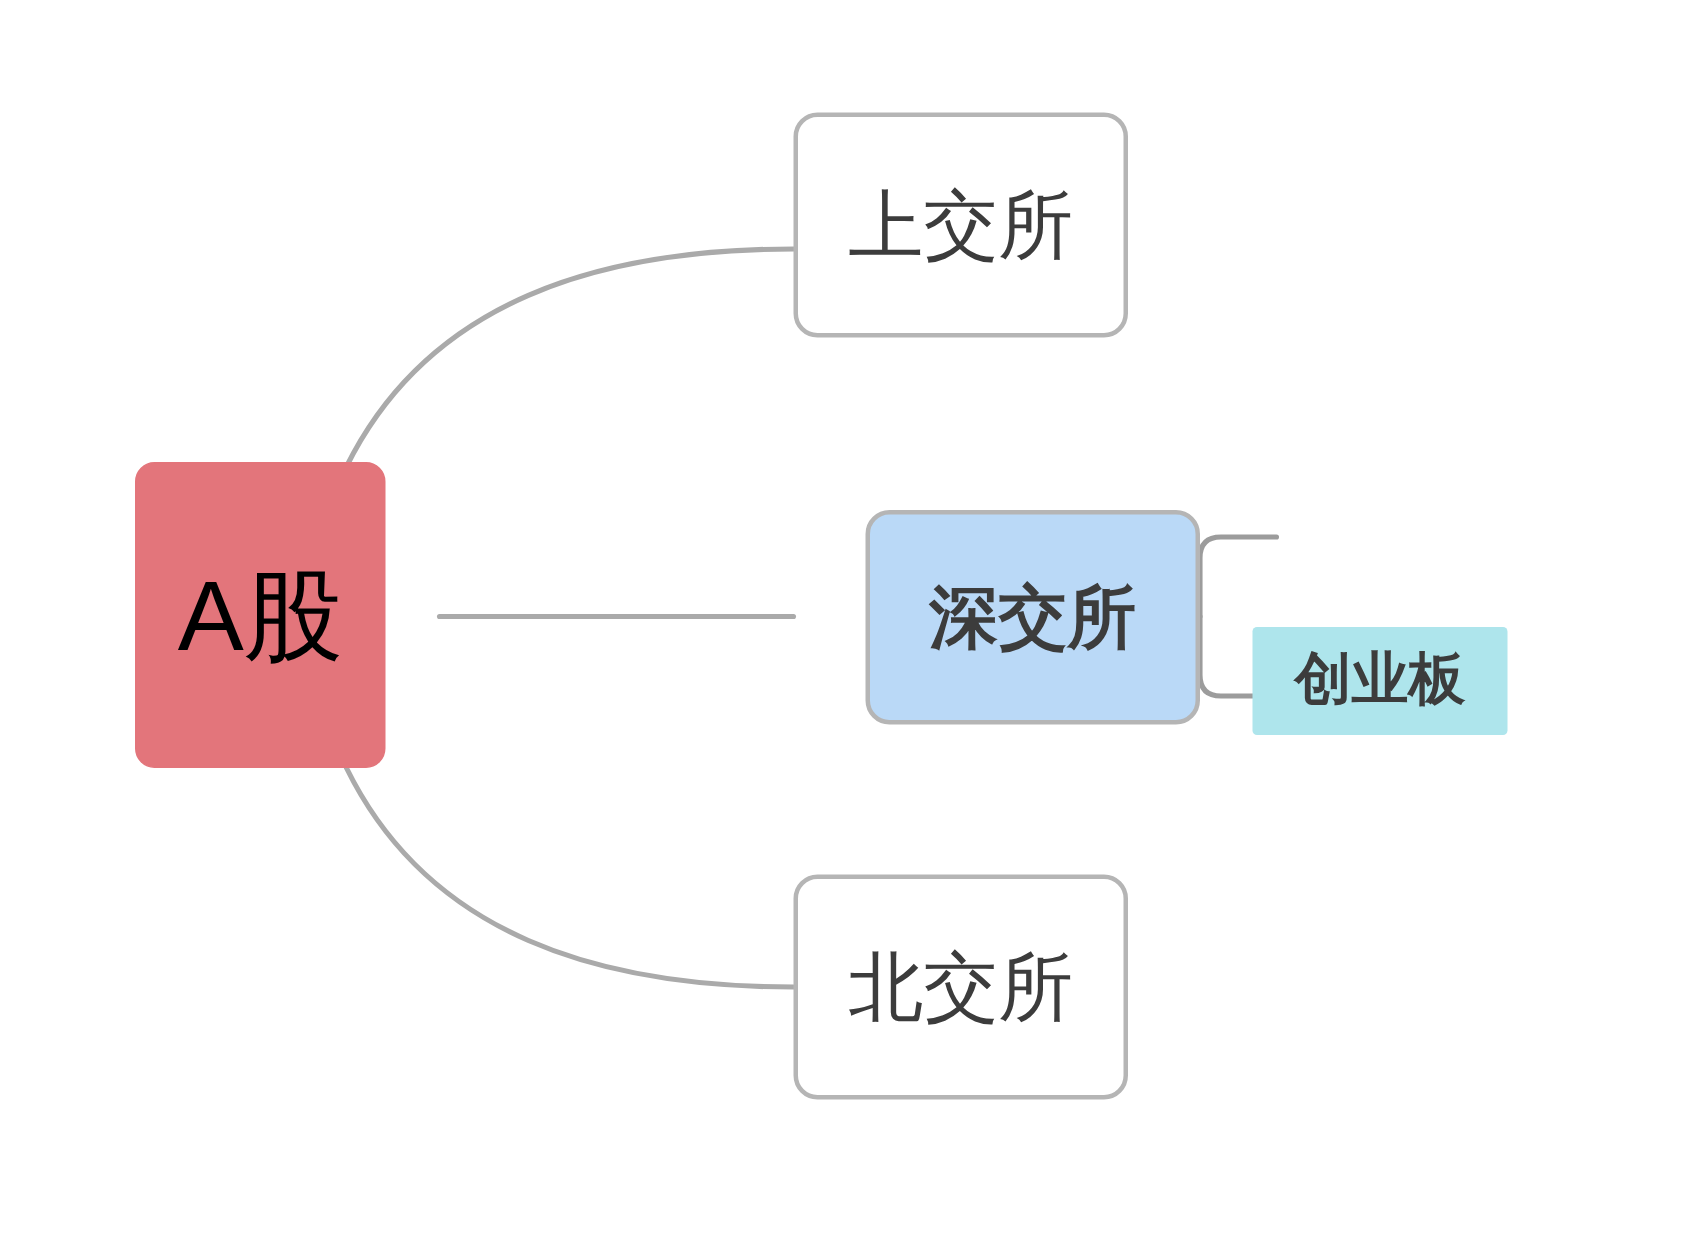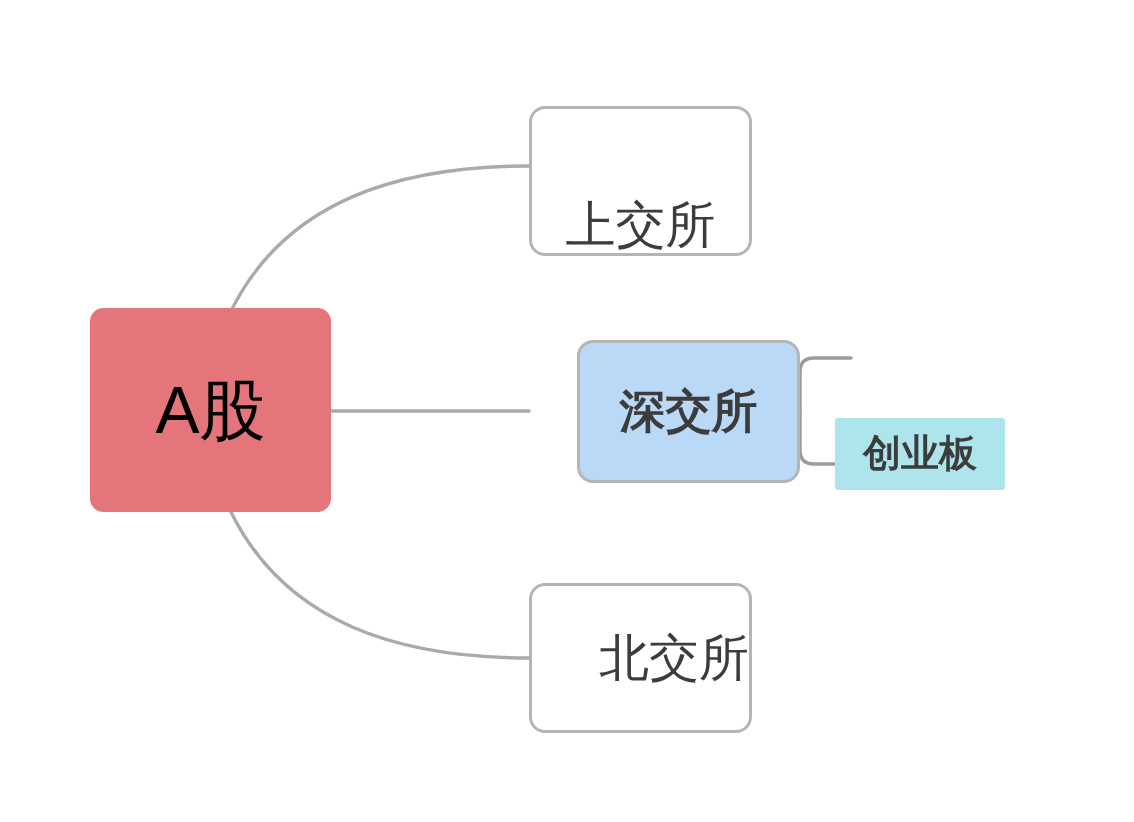--- a/index.html
+++ b/index.html
@@ -33,21 +33,21 @@
     justify-content: center;
     text-align: center;
     line-height: 1.1;
     white-space: nowrap;
   }
 
   
   .node-root {
     left: 90px;
     top: 308px;
-    width: 241px;
+    width: 167px;
     height: 204px;
     background: #e3757b;
     border: 1px solid #e3757b;
     border-radius: 13px;
     color: #000000;
     font-size: 66px;
     font-weight: 400;
     letter-spacing: 0px;
   }
 
@@ -55,22 +55,22 @@
   .node-plainbox {
     width: 223px;
     height: 150px;
     background: #ffffff;
     border: 3px solid #b5b5b5;
     border-radius: 16px;
     color: #3c3c3c;
     font-size: 50px;
     font-weight: 400;
   }
-  .node-sse { left: 529px; top: 106px; align-items: flex-end; }
-  .node-bse { left: 529px; top: 583px; justify-content: flex-end; }
+  .node-sse { left: 529px; top: 75px; }
+  .node-bse { left: 529px; top: 583px; }
 
   
   .node-szse {
     left: 545px;
     top: 340px;
     width: 223px;
     height: 143px;
     background: #bad9f7;
     border: 3px solid #b5b5b5;
     border-radius: 16px;

